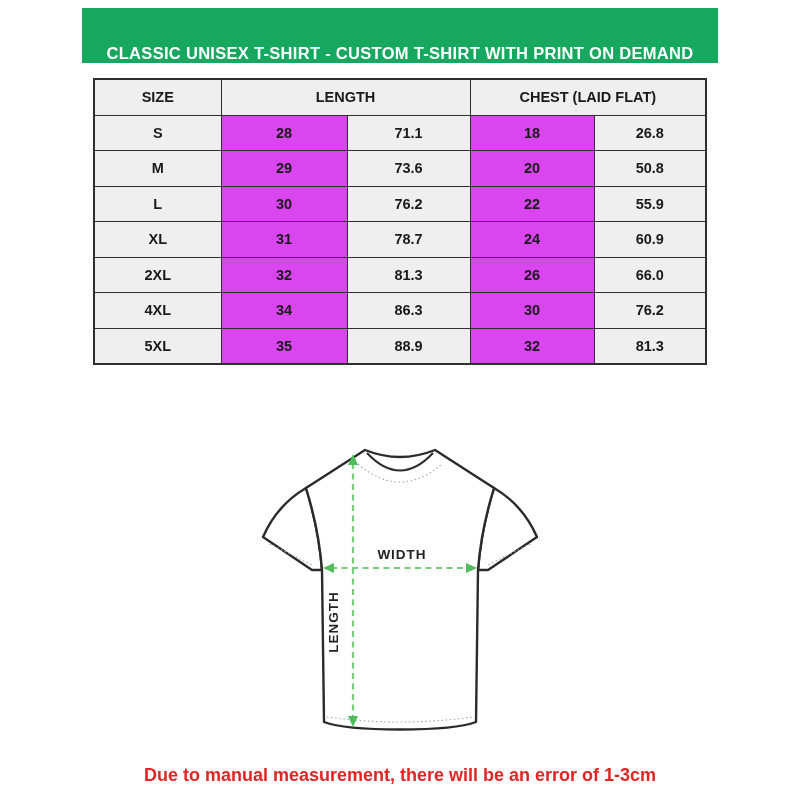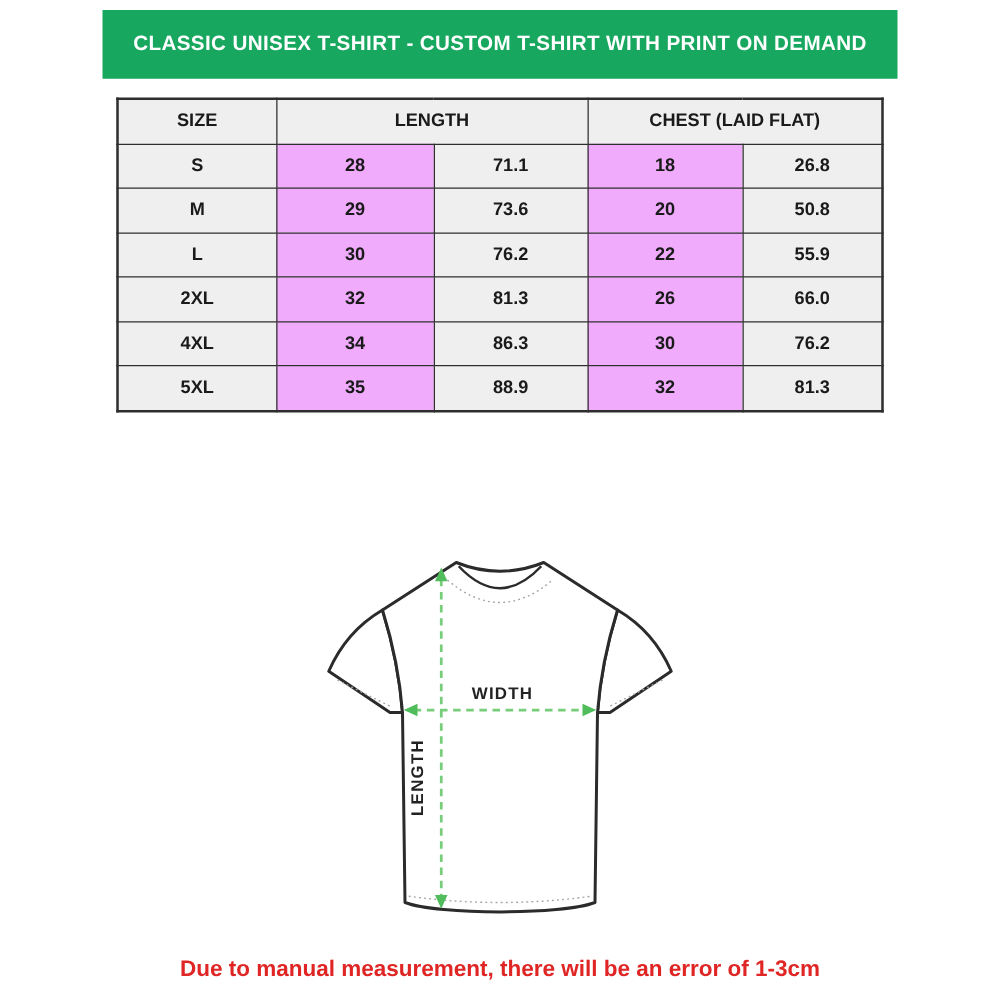--- a/index.html
+++ b/index.html
@@ -5,37 +5,37 @@
   html,body{margin:0;padding:0;}
   body{
     width:800px;height:800px;position:relative;background:#ffffff;
     font-family:"Liberation Sans","DejaVu Sans",sans-serif;
     overflow:hidden;
   }
   
   .banner{
     position:absolute;left:82px;top:8px;width:636px;height:55px;
     background:var(--banner-green,#17a75e);
-    display:flex;align-items:center;justify-content:center;
+    display:flex;align-items:flex-end;justify-content:center;
   }
   .banner-title{
     color:#ffffff;font-weight:bold;font-size:16.5px;letter-spacing:.3px;
     white-space:nowrap;
   }
   
   .size-table{
     position:absolute;left:93px;top:78px;width:612px;
     border-collapse:collapse;table-layout:fixed;
   }
   .size-table td,.size-table th{
     border:1.5px solid #2e2e2e;
     height:34.5px;padding:0;
     text-align:center;vertical-align:middle;
     font-weight:bold;font-size:14.5px;color:#1a1a1a;
-    background:#f0abfc;
+    background:#d946ef;
   }
   .size-table{border:2px solid #2e2e2e;}
   .size-table .shade{background:#efefef;}
   
   .diagram{position:absolute;left:250px;top:438px;width:300px;height:302px;}
   .shirt-outline{fill:#ffffff;stroke:#2b2b2b;stroke-width:2.4;stroke-linejoin:round;}
   .shirt-line{fill:none;stroke:#2b2b2b;stroke-width:2;}
   .stitch{fill:none;stroke:#a3a3a3;stroke-width:1.1;stroke-dasharray:1.5 2.6;}
   .arrow-line{fill:none;stroke:var(--arrow-green,#77cd79);stroke-width:2.2;stroke-dasharray:6 4.5;}
   .arrow-head{fill:var(--arrow-head-green,#50bc5b);stroke:none;}
@@ -86,20 +86,27 @@
       <td class="shade">50.8</td>
     </tr>
     <tr>
       <td class="shade">L</td>
       <td>30</td>
       <td class="shade">76.2</td>
       <td>22</td>
       <td class="shade">55.9</td>
     </tr>
     <tr>
+      <td class="shade">XL</td>
+      <td>31</td>
+      <td class="shade">78.7</td>
+      <td>24</td>
+      <td class="shade">60.9</td>
+    </tr>
+    <tr>
       <td class="shade">2XL</td>
       <td>32</td>
       <td class="shade">81.3</td>
       <td>26</td>
       <td class="shade">66.0</td>
     </tr>
     <tr>
       <td class="shade">4XL</td>
       <td>34</td>
       <td class="shade">86.3</td>

